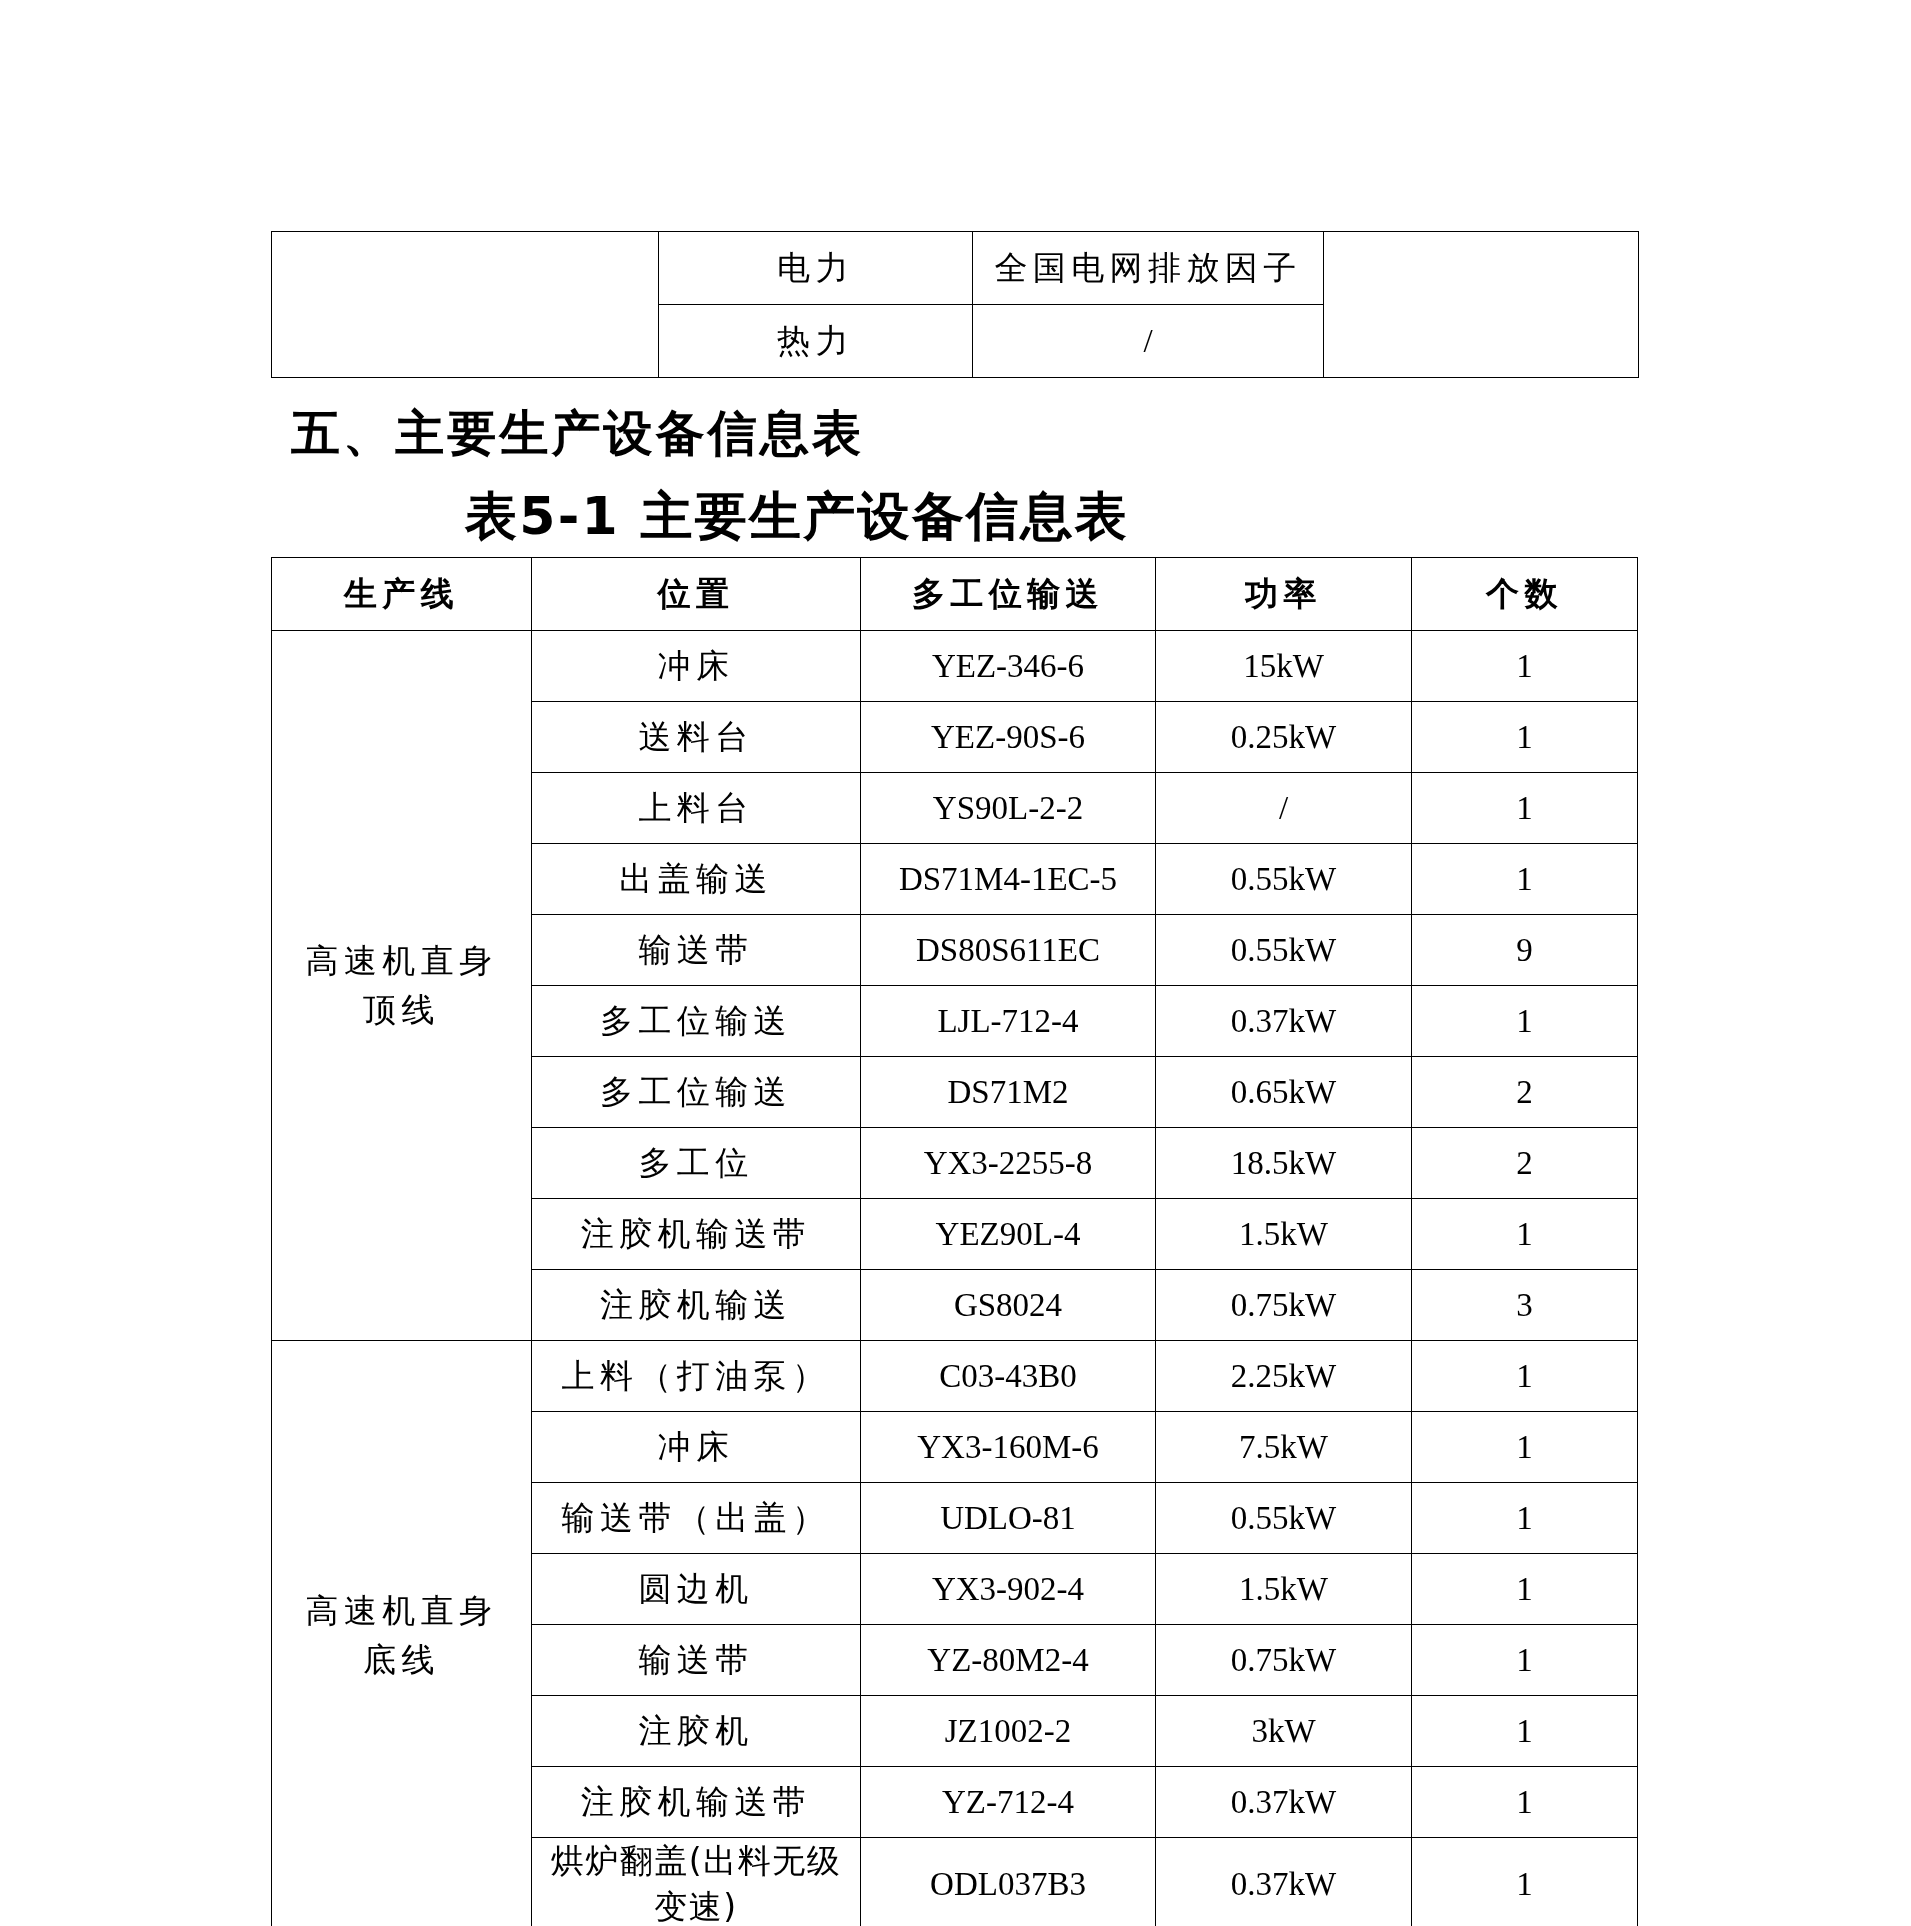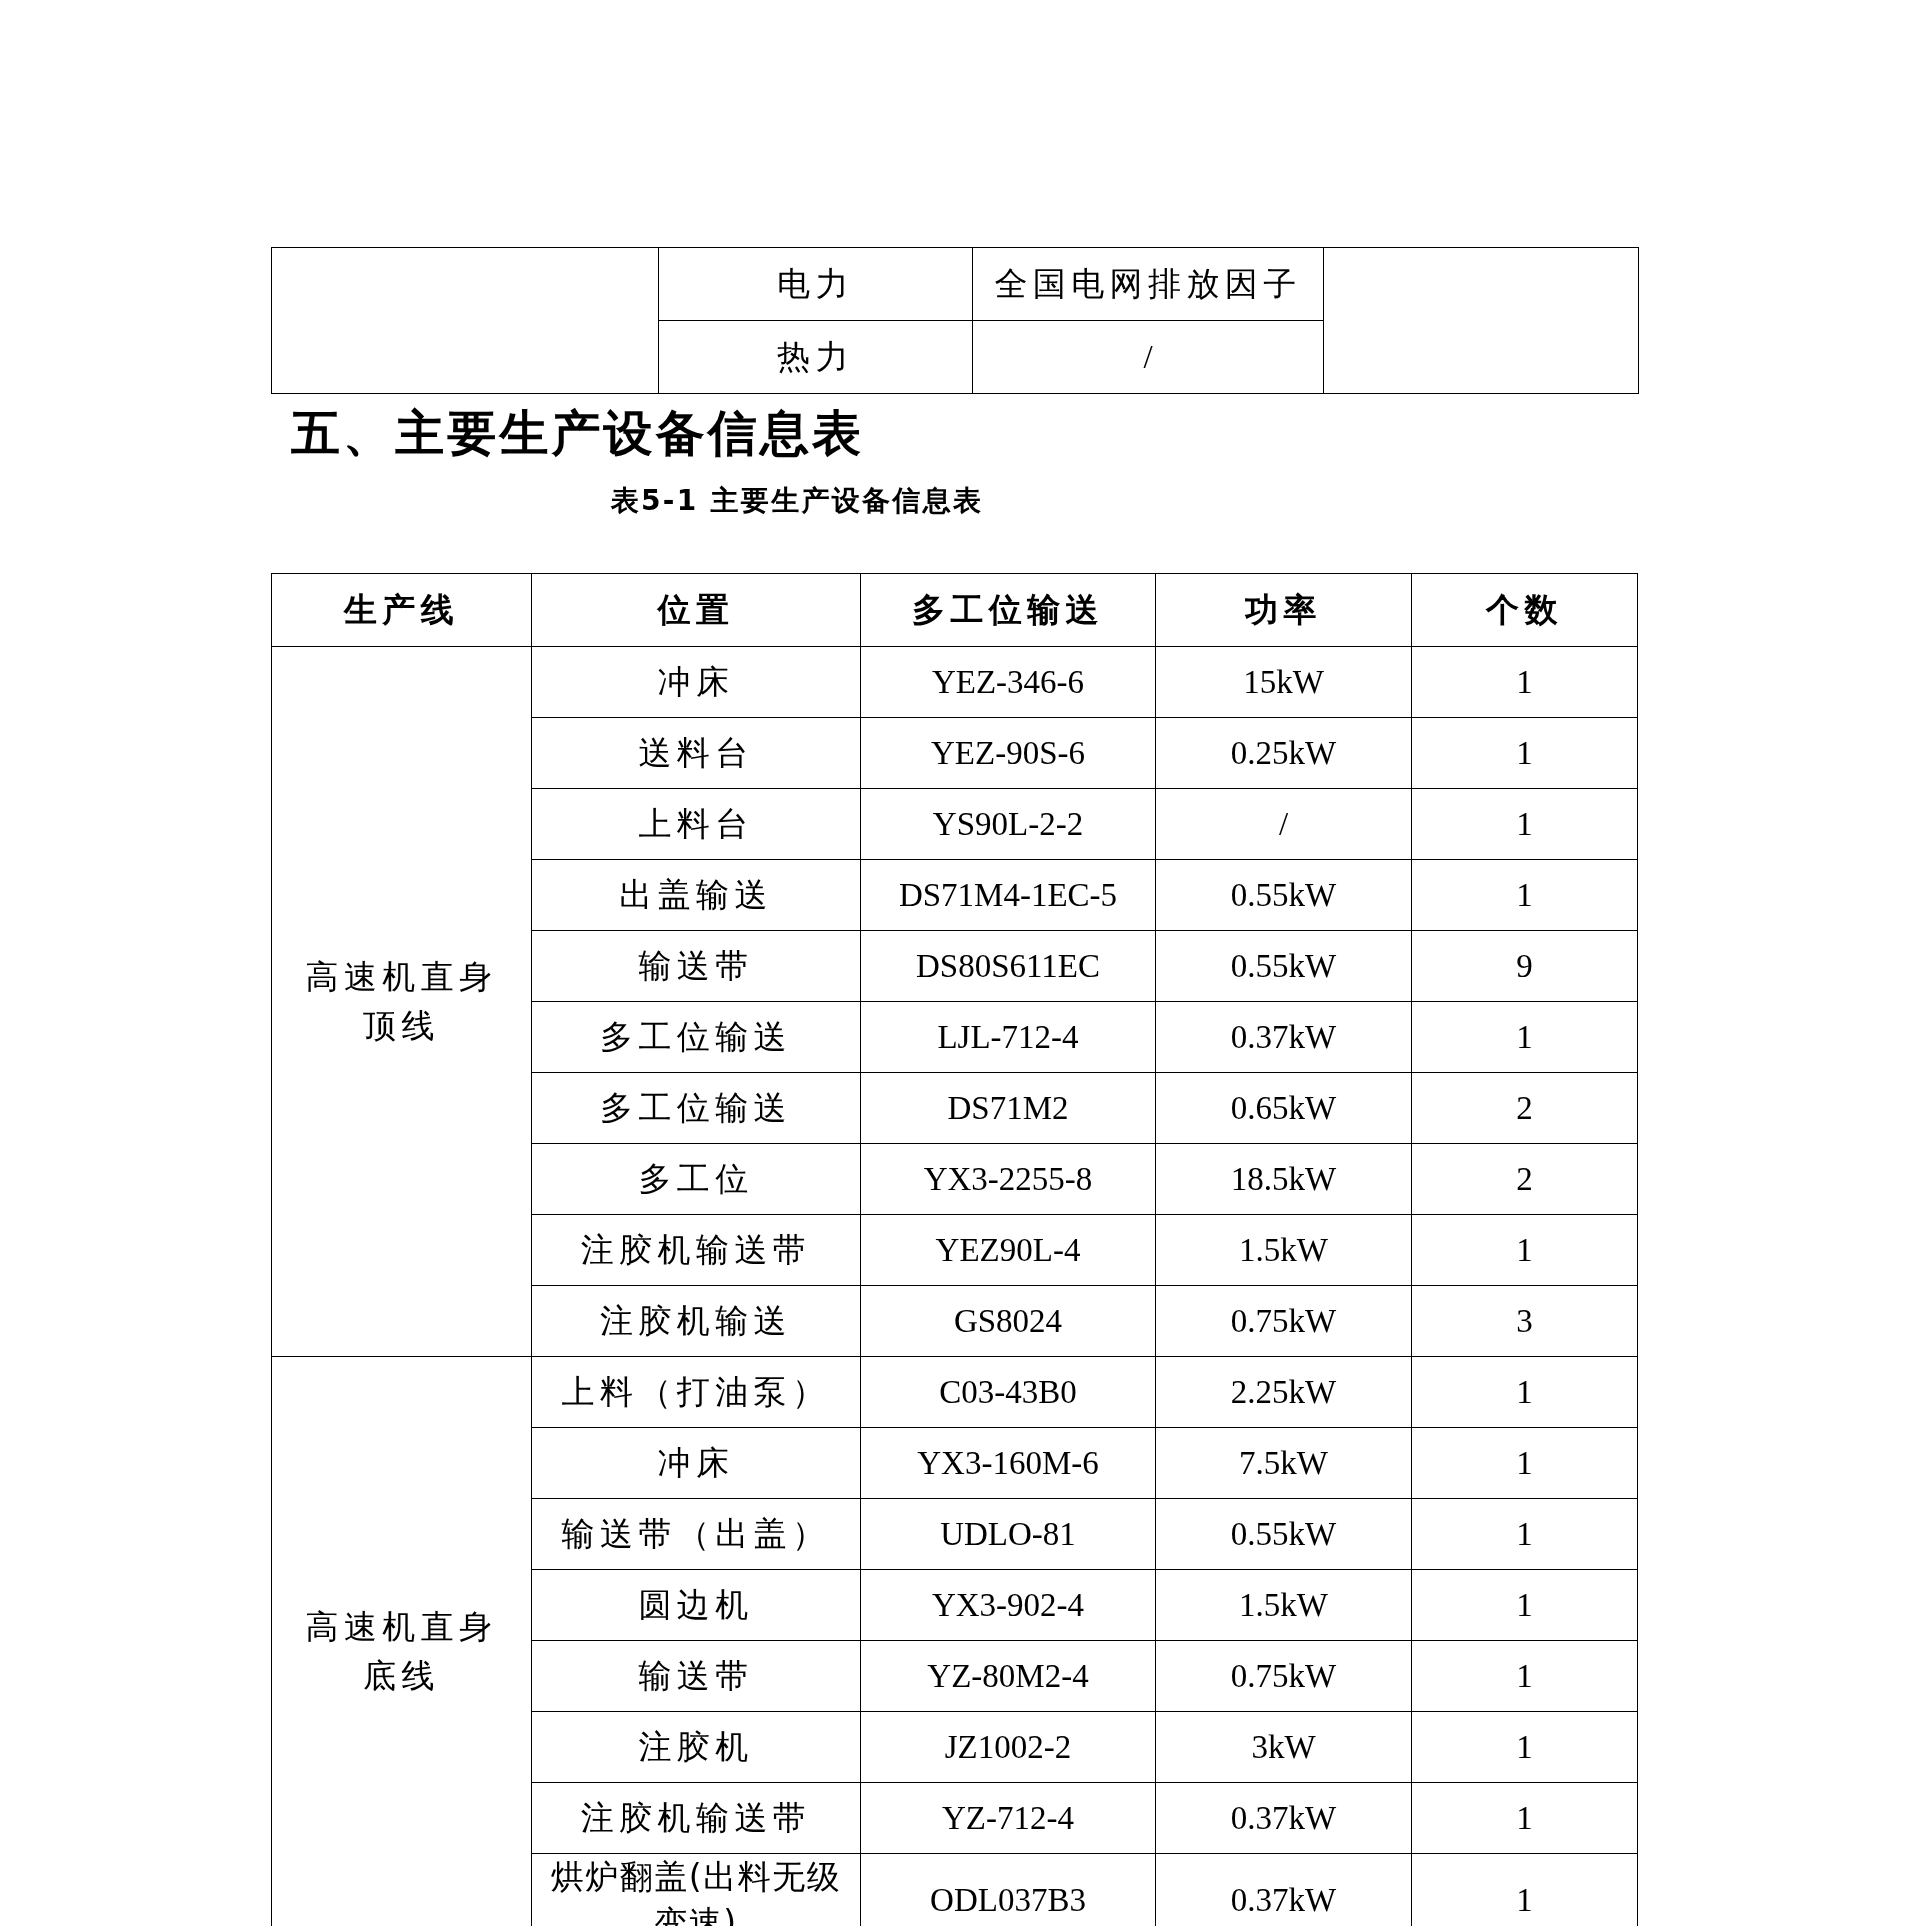--- a/index.html
+++ b/index.html
@@ -1,30 +1,30 @@
 <!DOCTYPE html>
 <html style="font-size:6.2px"><head>
 <meta charset="utf-8">
 <style>
   html, body { margin: 0; padding: 0; background: #ffffff; }
   body { width: 1911px; height: 2703px; position: relative; overflow: hidden;
          font-family: "Liberation Serif", "DejaVu Serif", serif; color: #000; }
-  table { border-collapse: collapse; table-layout: fixed; position: absolute; margin-top: 16px; }
+  table { border-collapse: collapse; table-layout: fixed; position: absolute; }
   td, th { border: 1.9px solid #000; text-align: center; vertical-align: middle;
            padding: 0; font-weight: normal; }
   .cn { font-family: "DejaVu Sans", "Liberation Sans", sans-serif; letter-spacing: 5.4px; }
 
   
   #top-table { left: 271px; top: 231px; width: 1366px; font-size: 33px; }
   #top-table td { height: 72px; }
 
   .section-heading { position: absolute; left: 291px; top: 401px; font-size: 49px;
                      font-weight: bold; font-family: "DejaVu Sans", sans-serif; letter-spacing: 3.1px; }
   .caption { position: absolute; left: 0; width: 1594px; top: 482px; text-align: center;
-             font-size: 28px; font-weight: bold; font-family: "DejaVu Sans", sans-serif; letter-spacing: 2.3px; }
+             font-size: 52px; font-weight: bold; font-family: "DejaVu Sans", sans-serif; letter-spacing: 2.3px; }
 
   #equip-table { left: 271px; top: 557px; width: 1366px; font-size: 33px; }
   #equip-table th { height: 72px; font-family: Liberation Sans, sans-serif; font-weight: bold; font-size: 33px; }
   #equip-table td { height: 70px; }
   #equip-table td.tall { height: 86px; line-height: 46px; }
   #equip-table td.group { letter-spacing: 5.4px; line-height: 49px; padding: 0 15.4px; }
 </style>
 </head>
 <body>
 

